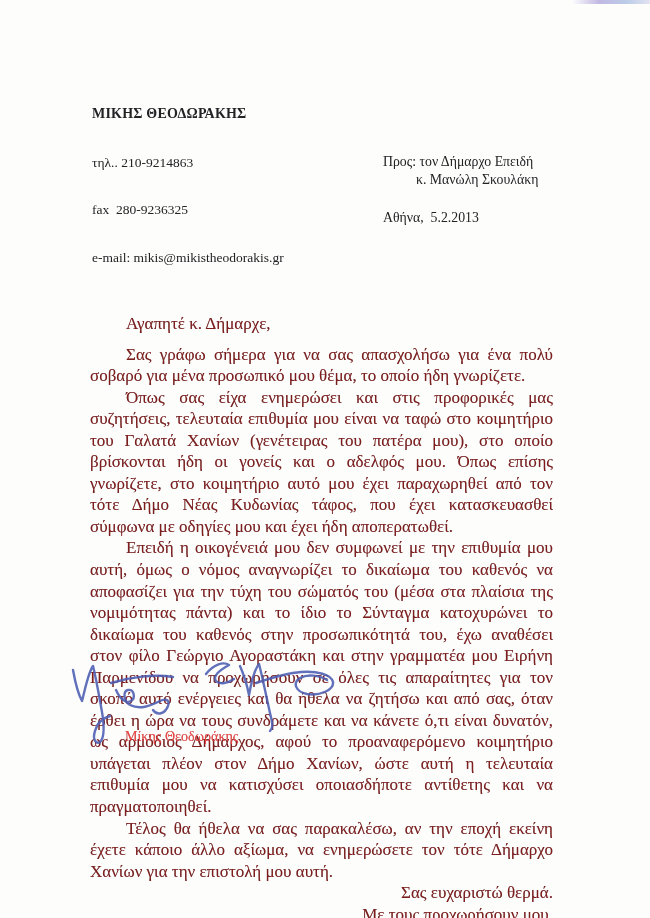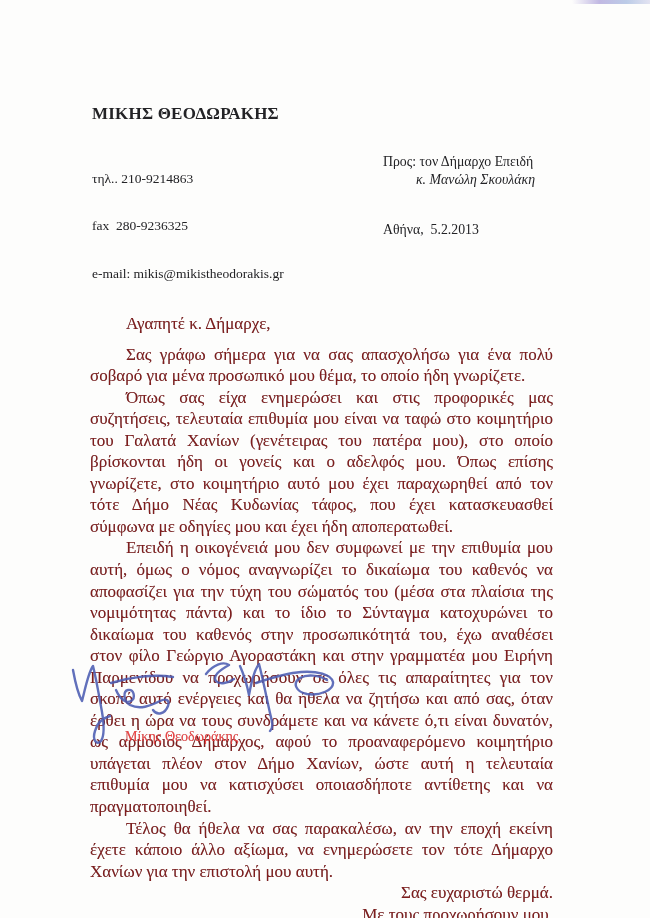--- a/index.html
+++ b/index.html
@@ -23,34 +23,33 @@
       rgba(120,100,195,0.45) 35%,
       rgba(90,130,200,0.40) 70%,
       rgba(150,150,210,0.25) 100%);
   }
   .sender {
     position: absolute; left: 92px; top: 74px;
     font-size: 13.5px; line-height: 15.8px;
     white-space: pre;
   }
   .sender-name {
-    font-weight: bold; font-size: 17px;
+    font-weight: bold; font-size: 14px;
     letter-spacing: .2px;
-    margin-bottom: 18px;
+    margin-bottom: 2px;
   }
   .recipient {
     position: absolute; left: 383px; top: 153px;
     font-size: 13.8px; line-height: 18px;
   }
-  .recipient-line2 { padding-left: 33px; font-style: italic; }
+  .recipient-line2 { padding-left: 33px; }
   .dateline {
     position: absolute; left: 383px; top: 210px;
     font-size: 13.8px;
     white-space: pre;
-    margin-top: 12px;
   }
   .letter-body {
     position: absolute; left: 90px; top: 313px;
     width: 463px;
     font-size: 17px; line-height: 21.55px;
     text-align: justify;
     color: #7f1d1d;
     text-shadow: 0 0 0.4px rgba(20,20,25,0.35);
   }
   .letter-body p { margin: 0; text-indent: 36px; }

